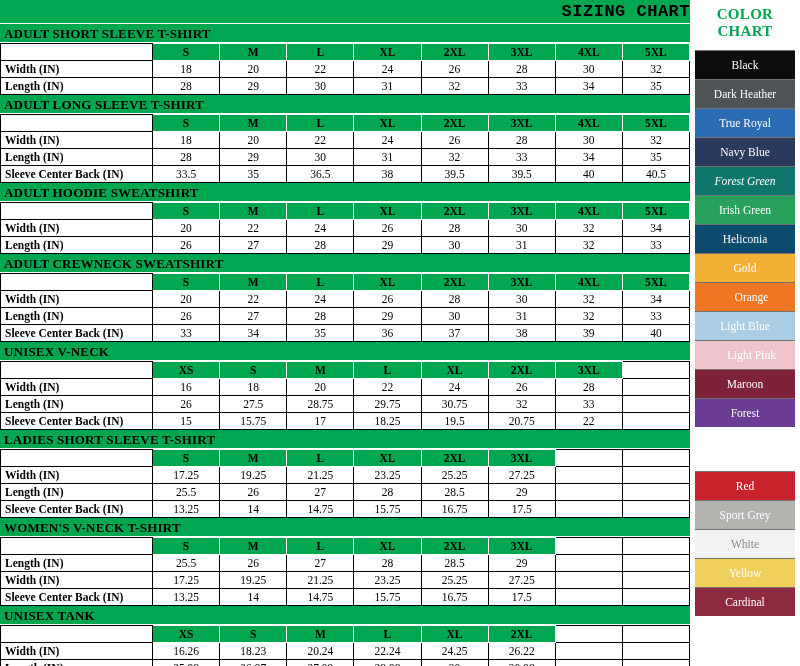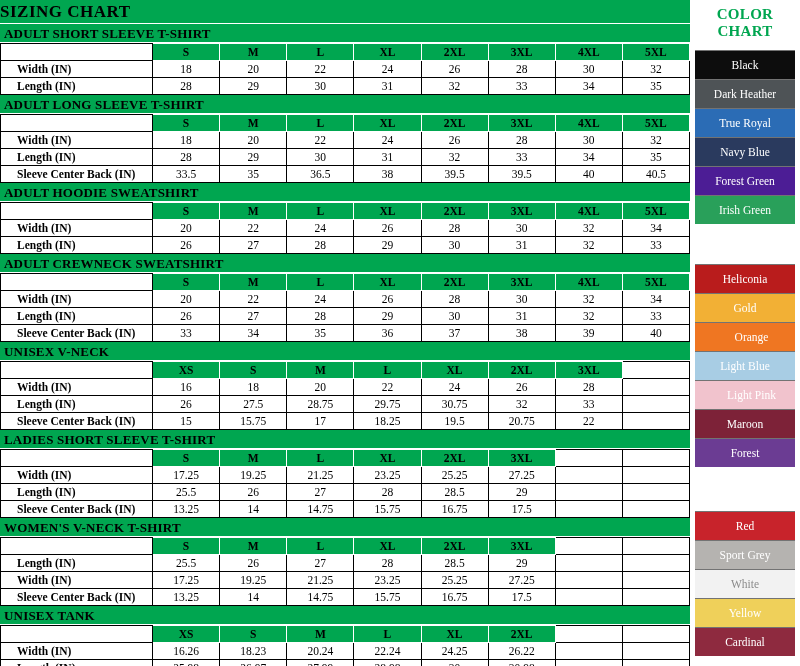--- a/index.html
+++ b/index.html
@@ -20,27 +20,28 @@
   #left-col {
     position: absolute;
     left: 0;
     top: 0;
     width: 690px;
     height: 666px;
   }
   .title-bar {
     background: #00a650;
     color: #000000;
-    text-align: left;
+    text-align: right;
     font-weight: bold;
     font-size: 17px;
     letter-spacing: 0.5px;
     height: 24px;
     line-height: 24px;
     border-bottom: 1px solid #ffffff;
+    font-family: Liberation Mono, monospace;
   }
   .section-head {
     background: #00a650;
     color: #000000;
     font-weight: bold;
     font-size: 13px;
     padding: 1px 4px;
     height: 19px;
     line-height: 17px;
     border-bottom: 1px solid #ffffff;
@@ -57,21 +58,21 @@
     font-size: 11.5px;
     text-align: center;
     padding: 0;
     color: #000000;
     background: #ffffff;
     font-family: "Liberation Serif", serif;
   }
   table.size-table td.rowlabel {
     text-align: left;
     font-weight: bold;
-    padding-left: 16px;
+    padding-left: 4px;
     width: 152px;
     margin-top: 46px;
   }
   table.size-table th.hdr {
     background: #00a650;
     font-weight: bold;
     color: #000000;
     border: 1px solid #ffffff;
   }
   .section { margin: 0; padding: 0; }
@@ -507,23 +508,23 @@
       </div>
   </div>
 
   <div id="right-col">
     <div id="color-title">COLOR CHART</div>
     <div id="swatch-host">
         <div class="swatch" style="background: rgb(13, 13, 13); color: rgb(255, 255, 255);">Black</div>
         <div class="swatch" style="background: rgb(78, 83, 86); color: rgb(255, 255, 255);">Dark Heather</div>
         <div class="swatch" style="background: rgb(43, 108, 181); color: rgb(255, 255, 255);">True Royal</div>
         <div class="swatch" style="background: rgb(42, 58, 94); color: rgb(255, 255, 255);">Navy Blue</div>
-        <div class="swatch" style="background: #4c1d95; color: rgb(255, 255, 255);">Forest Green</div>
+        <div class="swatch" style="background: #0f766e; color: rgb(255, 255, 255); font-style: italic;">Forest Green</div>
         <div class="swatch" style="background: rgb(41, 160, 90); color: rgb(255, 255, 255);">Irish Green</div>
-        <div class="swatch" style="background: #b91c1c; color: rgb(255, 255, 255); margin-top: 40px;">Heliconia</div>
+        <div class="swatch" style="background: #0c4a6e; color: rgb(255, 255, 255);">Heliconia</div>
         <div class="swatch" style="background: rgb(242, 176, 53); color: rgb(255, 255, 255);">Gold</div>
         <div class="swatch" style="background: rgb(239, 118, 34); color: rgb(255, 255, 255); padding-left: 13px;">Orange</div>
         <div class="swatch" style="background: rgb(168, 205, 228); color: rgb(255, 255, 255);">Light Blue</div>
         <div class="swatch" style="background: rgb(241, 195, 205); color: rgb(255, 255, 255); padding-left: 13px;">Light Pink</div>
         <div class="swatch" style="background: rgb(125, 34, 56); color: rgb(255, 255, 255);">Maroon</div>
         <div class="swatch" style="background: rgb(107, 60, 147); color: rgb(255, 255, 255);">Forest</div>
         <div class="swatch" style="background: rgb(200, 35, 43); color: rgb(255, 255, 255); margin-top: 44px;">Red</div>
         <div class="swatch" style="background: rgb(181, 179, 176); color: rgb(255, 255, 255);">Sport Grey</div>
         <div class="swatch" style="background: rgb(242, 242, 242); color: rgb(138, 138, 138);">White</div>
         <div class="swatch" style="background: rgb(239, 208, 90); color: rgb(255, 255, 255);">Yellow</div>

